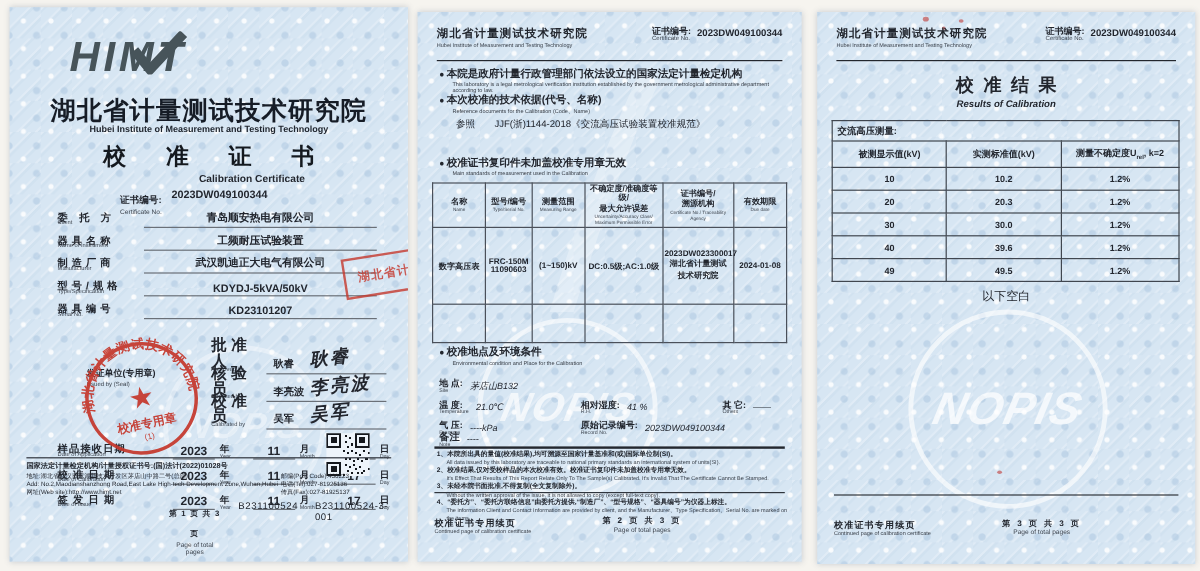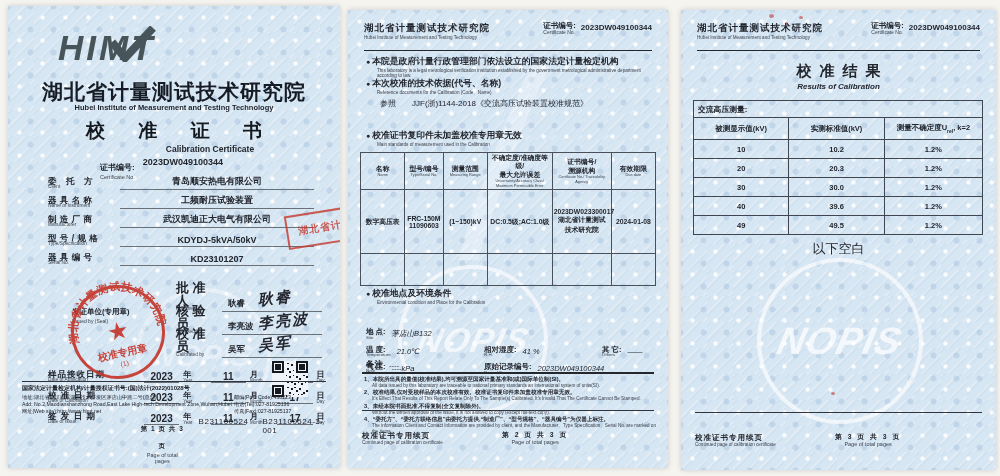--- a/index.html
+++ b/index.html
@@ -156,21 +156,21 @@
   .p3-title-cn { position:absolute; left:0; top:52px; width:100%; text-align:center;
                  font-size:15px; font-weight:900; letter-spacing:8px; text-indent:8px; }
   .p3-title-en { position:absolute; left:0; top:72px; width:100%; text-align:center;
                  font-size:8px; font-weight:bold;font-style:italic; }
   .results { position:absolute; left:12px; top:90px; width:290px; border-collapse:collapse; table-layout:fixed; }
   .results th, .results td { border:1px solid #40464f; text-align:center; vertical-align:middle; }
   .results .cap { text-align:left; font-size:7.8px; padding:2px 4px; height:17px; }
   .results th { font-size:7.5px; height:22px; }
   .results td { font-size:7.5px; font-weight:bold; height:19px; }
   .results sub { font-size:5px; }
-  .below-blank { position:absolute; left:0; top:230px; width:100%; text-align:center; font-size:13px; }
+  .below-blank { position:absolute; left:0; top:230px; width:100%; text-align:center; font-size:10px; }
 
   
   .nopis { position:absolute; border:4px solid rgba(255,255,255,.8); border-radius:50%;
            display:flex; align-items:center; justify-content:center; pointer-events:none; }
   .nopis span { font-style:italic; font-weight:900; color:rgba(255,255,255,.9);
                 letter-spacing:1px; transform:skewX(-12deg); }
   .nopis-p2 { left:50px; top:255px; width:150px; height:150px; opacity:.75; }
   .nopis-p2 span { font-size:34px; }
   .nopis-p3 { left:76px; top:248px; width:166px; height:166px; opacity:.8; }
   .nopis-p3 span { font-size:38px; }
@@ -537,21 +537,21 @@
     </tr>
   </tbody>
     </table>
 
   <div class="bullet" style="top:278px">
     <div class="b-cn">校准地点及环境条件</div>
     <div class="b-en">Environmental condition and Place for the Calibration</div>
   </div>
 
   <div class="env-grid">
-    <div class="env-row" style="margin-top:22px">
+    <div class="env-row" style="margin-top:10px">
       <div class="env-item">
         <div class="env-l">
             <span class="cn">地 点:</span>
             <span class="en">Site</span>
           </div>
         <span class="env-v">茅店山B132</span>
       </div>
     </div>
     <div class="env-row">
       <div class="env-item w130">

